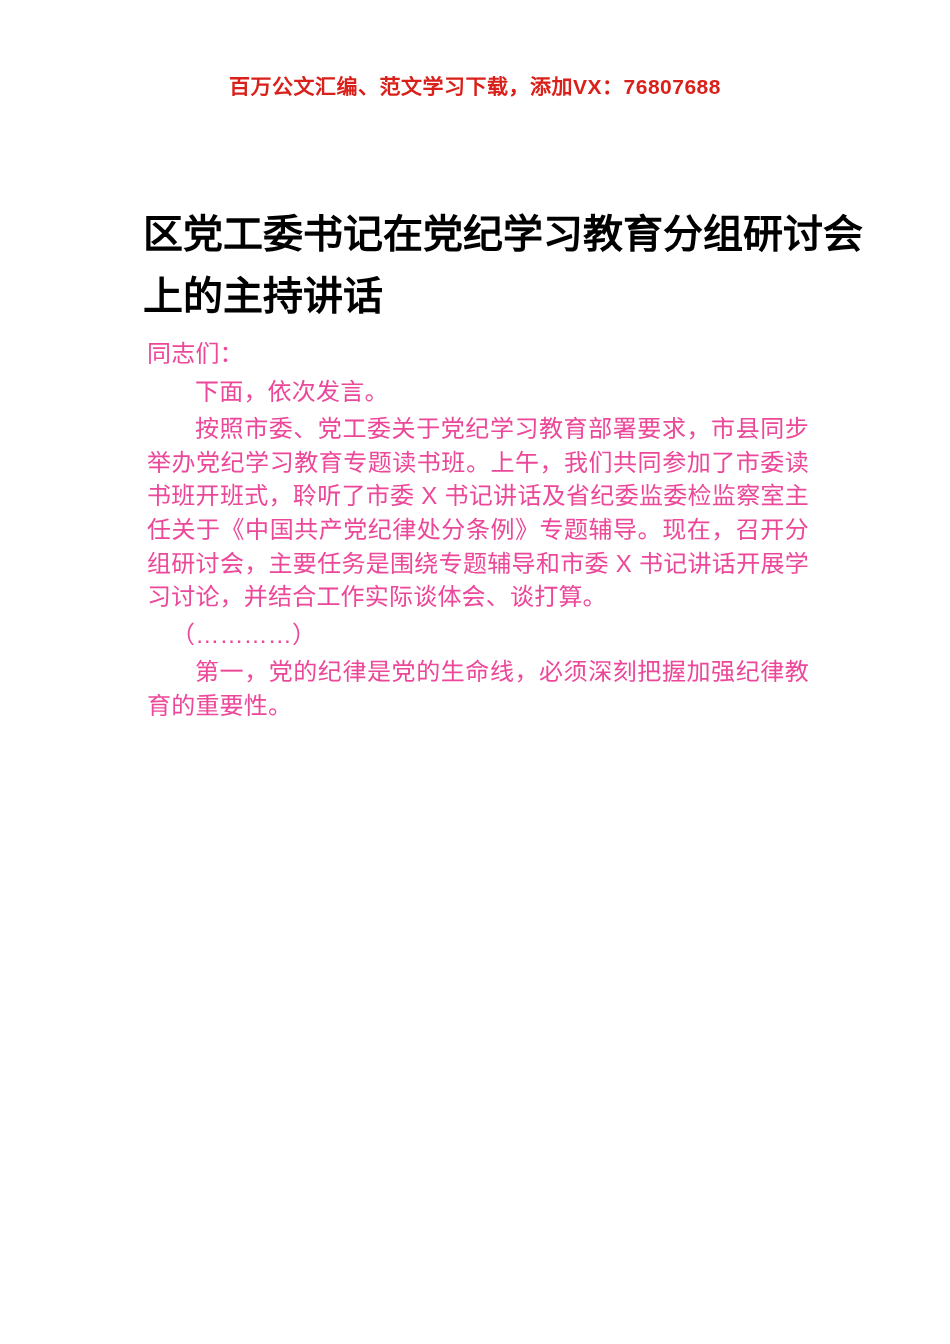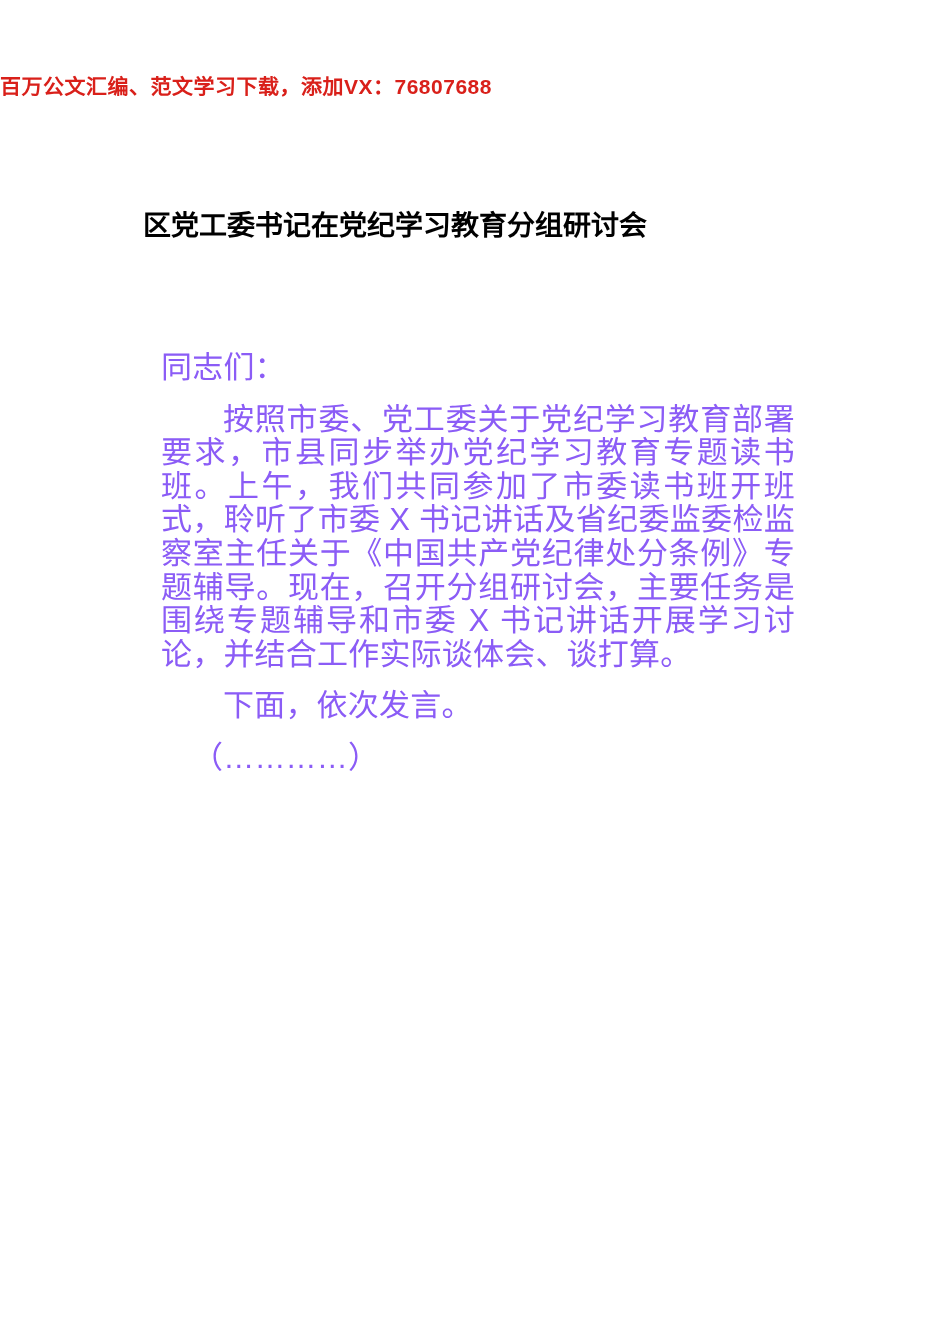--- a/index.html
+++ b/index.html
@@ -25,66 +25,66 @@
     background: #ffffff;
     position: relative;
   }
 
   
   .watermark-bar {
     position: absolute;
     left: 0;
     top: 74px;
     width: 950px;
-    text-align: left;
+    text-align: center;
     line-height: 1.2;
   }
   .watermark-text {
     display: inline-block;
     font-family: "Liberation Sans", "DejaVu Sans", sans-serif;
     font-size: 21px;
     font-weight: bold;
     color: #d9201a;
     letter-spacing: 0.5px;
     white-space: nowrap;
   }
 
   
   .doc-title {
     position: absolute;
     left: 143px;
     top: 176px;
     width: 667px;
     text-align: left;
-    font-size: 28px;
+    font-size: 40px;
     font-weight: bold;
     line-height: 62px;
     letter-spacing: 0px;
     color: #000000;
   }
   .doc-title .title-line {
     display: block;
     white-space: nowrap;
   }
 
   
   .doc-body {
     position: absolute;
     left: 143px;
     top: 333px;
     width: 670px;
   }
   .para {
-    font-size: 31px;
+    font-size: 24px;
     line-height: 33.6px;
     font-weight: normal;
-    color: #8b5cf6;
+    color: #ec4899;
     text-align: justify;
     text-justify: inter-ideograph;
-    margin: 18px;
+    margin: 4px;
     letter-spacing: 0.2px;
     word-break: break-all;
   }
   .para.indent {
     text-indent: 2em;
   }
   .para.noindent {
     text-indent: 0;
   }
   .para.dots {
@@ -95,30 +95,32 @@
 <body>
 
 <div class="page">
 
   <div class="watermark-bar">
     <span class="watermark-text">百万公文汇编、范文学习下载，添加VX：76807688</span>
   </div>
 
   <h1 class="doc-title">
     <span class="title-line">区党工委书记在党纪学习教育分组研讨会</span>
+    <span class="title-line">上的主持讲话</span>
   </h1>
 
   <div class="doc-body">
 
     <p class="para noindent">同志们：</p>
 
+    <p class="para indent">下面，依次发言。</p>
+
     <p class="para indent">按照市委、党工委关于党纪学习教育部署要求，市县同步举办党纪学习教育专题读书班。上午，我们共同参加了市委读书班开班式，聆听了市委 X 书记讲话及省纪委监委检监察室主任关于《中国共产党纪律处分条例》专题辅导。现在，召开分组研讨会，主要任务是围绕专题辅导和市委 X 书记讲话开展学习讨论，并结合工作实际谈体会、谈打算。</p>
-
-    <p class="para indent">下面，依次发言。</p>
 
     <p class="para dots">（…………）</p>
 
 
+    <p class="para indent">第一，党的纪律是党的生命线，必须深刻把握加强纪律教育的重要性。</p>
 
 
   </div>
 
 </div>
 
 </body></html>

